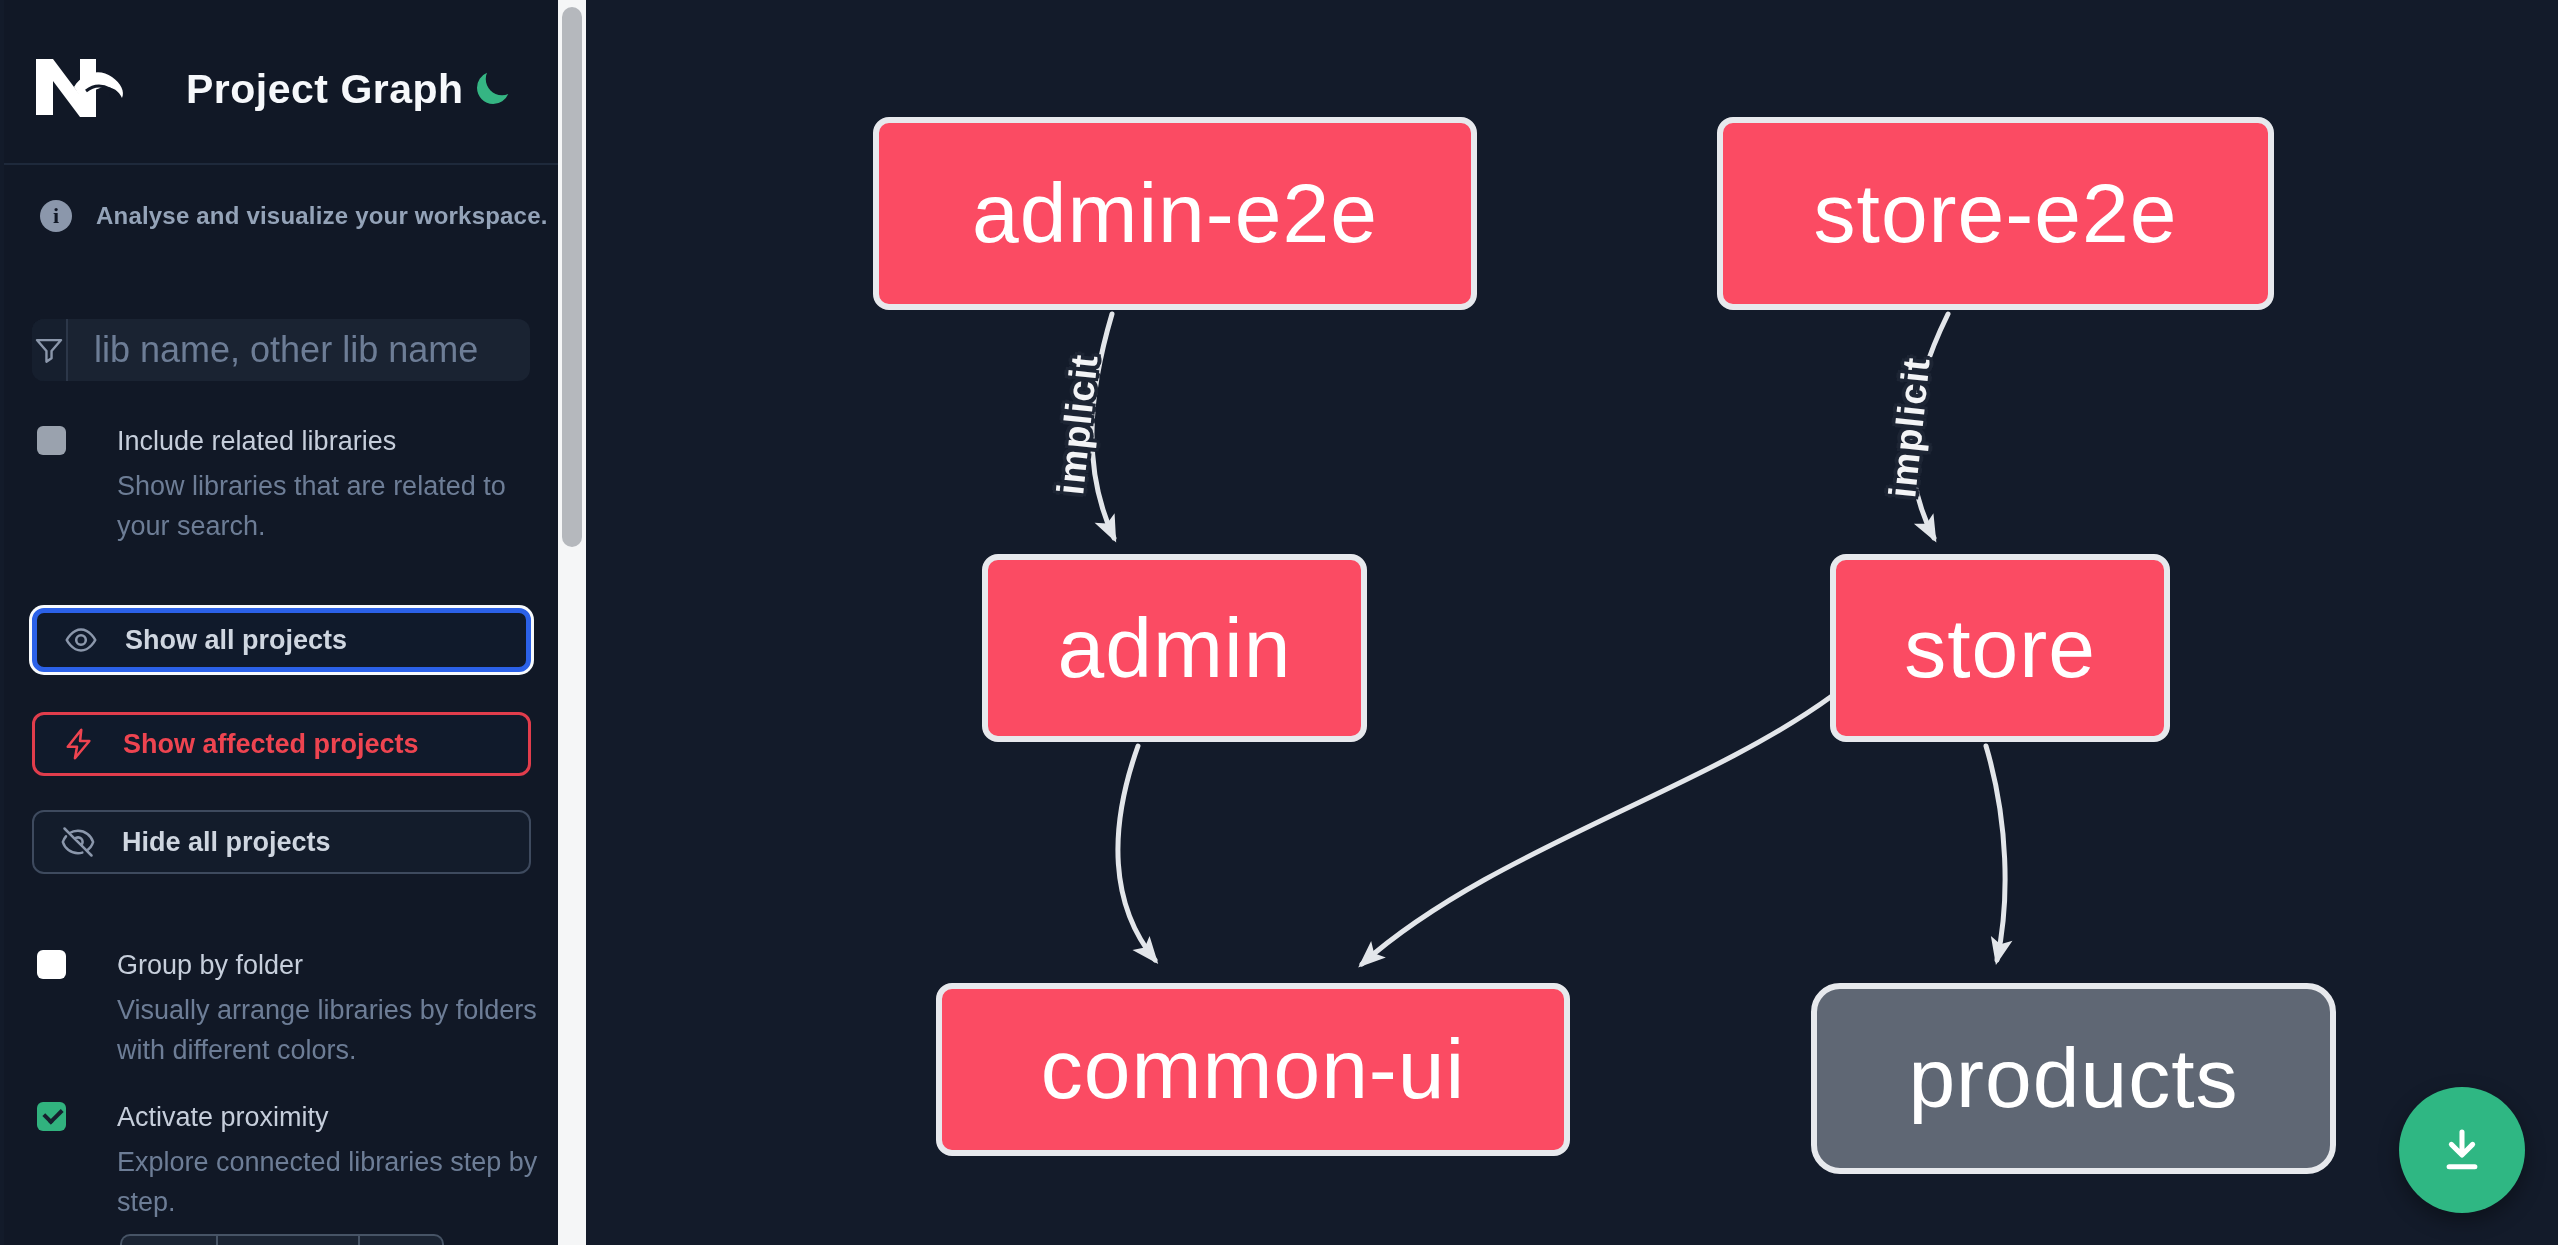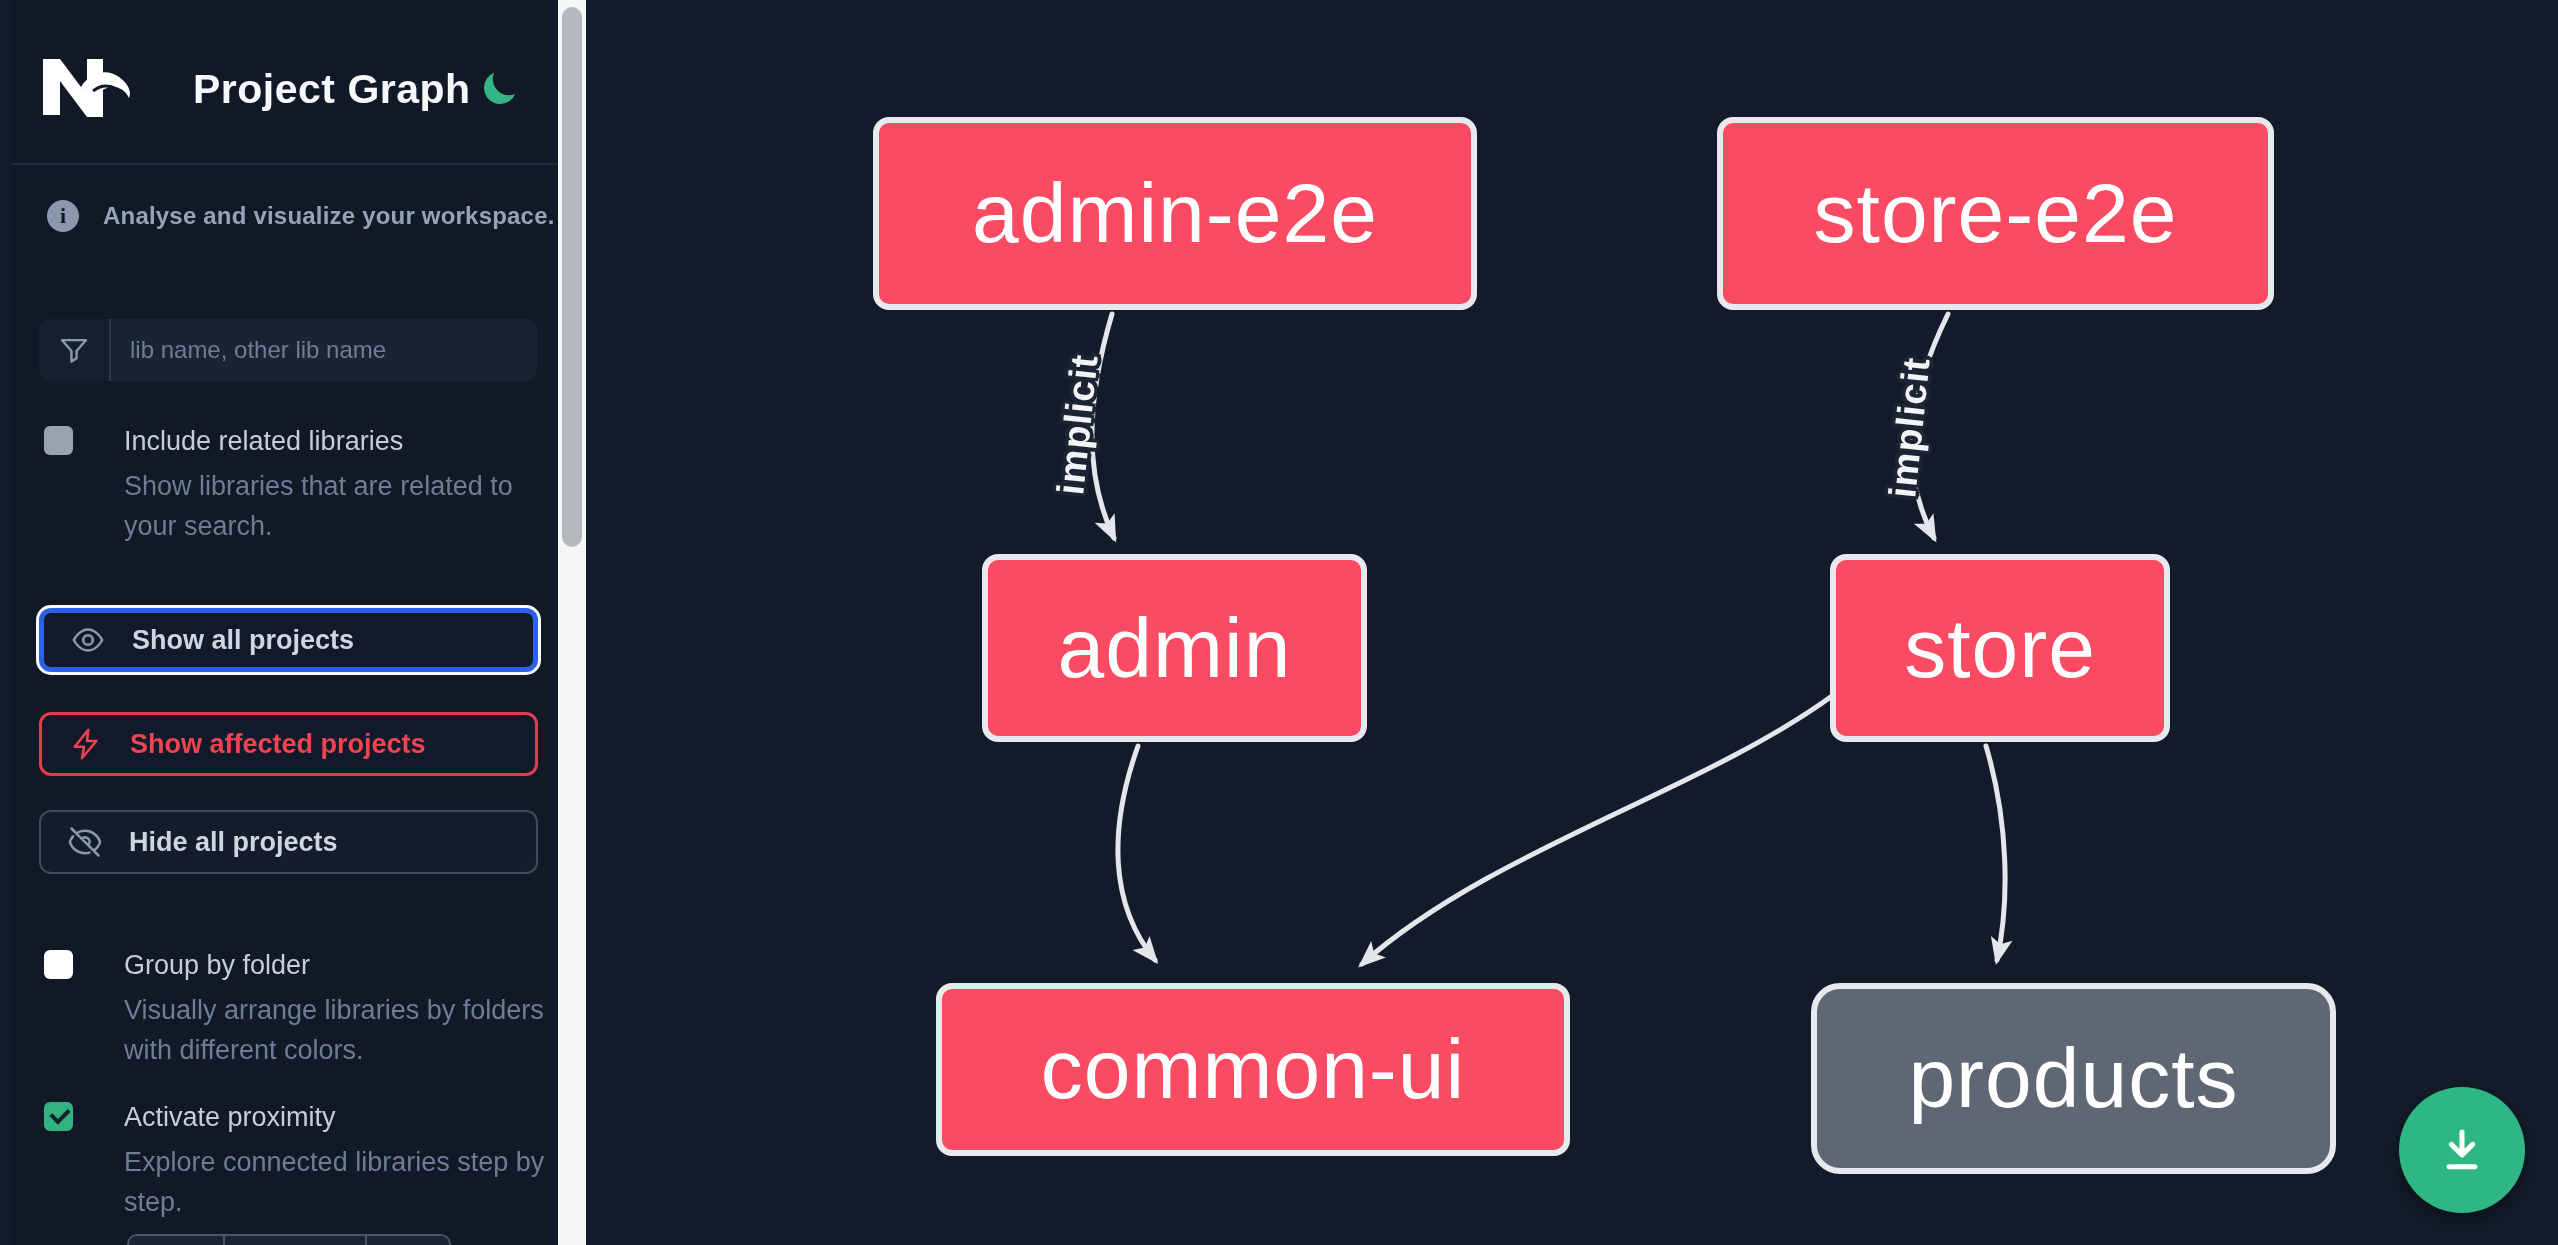--- a/index.html
+++ b/index.html
@@ -2,36 +2,36 @@
 <html><head>
 <meta charset="utf-8">
 <style>
   html,body{margin:0;padding:0;}
   body{
     width:2558px;height:1245px;overflow:hidden;position:relative;
     background:#131b2a;font-family:"Liberation Sans",sans-serif;
     -webkit-font-smoothing:antialiased;
   }
   
-  .sidebar{position:absolute;left:11px;top:0;width:558px;height:1245px;background:#111826;}
+  .sidebar{position:absolute;left:4px;top:0;width:558px;height:1245px;background:#111826;}
   .hdr-logo{position:absolute;left:30px;top:55px;width:96px;height:62px;}
   .hdr-title{position:absolute;left:182px;top:66px;font-size:41px;font-weight:600;color:#f6f8fb;letter-spacing:.5px;}
   .theme-toggle{position:absolute;left:466px;top:68px;width:44px;height:44px;background:none;border:none;cursor:pointer;padding:0;}
   .hdr-divider{position:absolute;left:0;top:163px;width:558px;height:2px;background:#1e293b;}
 
   .info-row{position:absolute;left:36px;top:200px;display:flex;align-items:center;gap:24px;}
   .info-badge{width:32px;height:32px;border-radius:50%;background:#8b97ab;color:#111826;
     font-family:"Liberation Serif",serif;font-weight:700;font-size:22px;
     display:flex;align-items:center;justify-content:center;flex:0 0 auto;}
   .tagline{font-size:24px;font-weight:600;color:#94a3b8;letter-spacing:.2px;}
 
   .search{position:absolute;left:28px;top:319px;width:498px;height:62px;background:#1a2332;
     border-radius:12px;display:flex;overflow:hidden;}
   .search-icon-cell{width:70px;border-right:2px solid #2c3749;display:flex;align-items:center;justify-content:center;background:#161f2e;}
-  .search input{flex:1;background:transparent;border:none;outline:none;color:#cbd5e1;font-size:24px;padding:0 19px;font-family:"Liberation Sans",sans-serif;}
+  .search input{flex:1;background:transparent;border:none;outline:none;color:#cbd5e1;font-size:36px;padding:0 26px;font-family:"Liberation Sans",sans-serif;}
   .search input::placeholder{color:#6d7d96;}
 
   .opt{position:absolute;left:33px;width:500px;}
   .opt .box{position:absolute;left:0;top:2px;width:29px;height:29px;border-radius:6px;}
   .box-disabled{background:#9aa2ae;}
   .box-unchecked{background:#ffffff;}
   .box-checked{background:#31b27e;}
   .box-checked::after{content:"";position:absolute;left:7px;top:6px;width:14px;height:8px;
     border-left:4px solid #17202f;border-bottom:4px solid #17202f;transform:rotate(-45deg);}
   .opt .texts{margin-left:80px;width:428px;}

